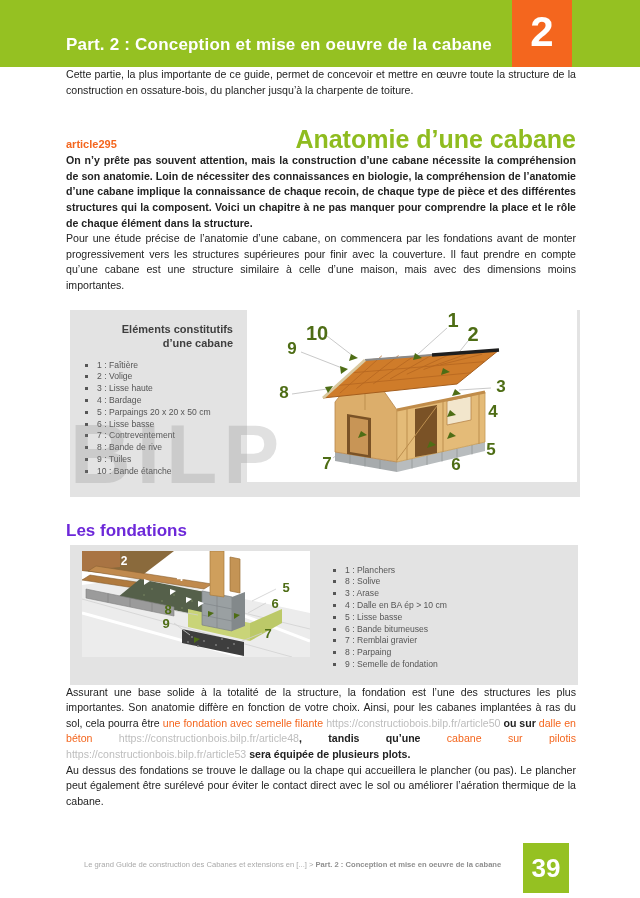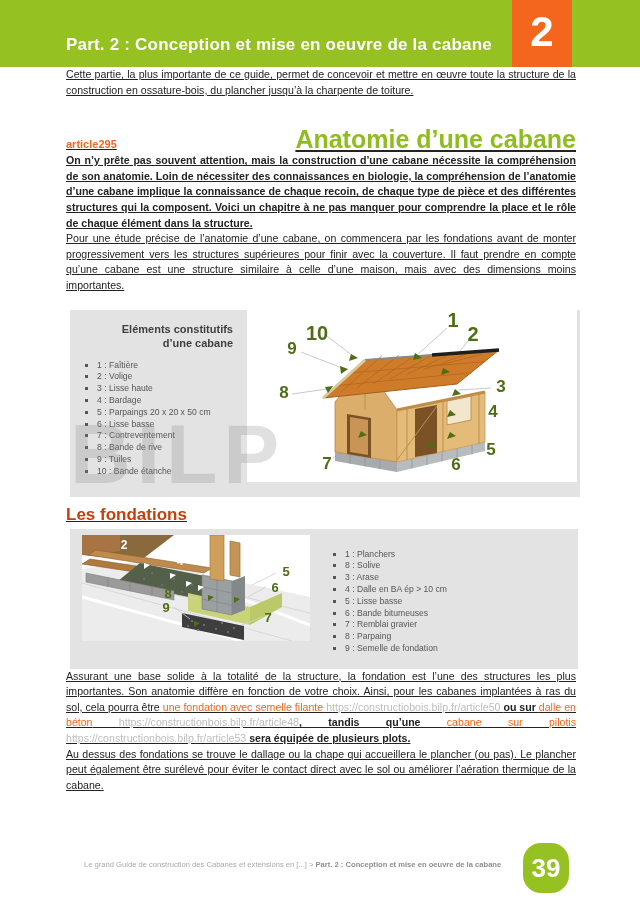--- a/index.html
+++ b/index.html
@@ -7,29 +7,29 @@
     width:640px;height:898px;position:relative;overflow:hidden;
     background:#ffffff;font-family:"Liberation Sans",sans-serif;
     color:#232323;
   }
   
   .page-header{position:absolute;top:0;left:0;width:640px;height:67px;background:#95c122;}
   .header-title{position:absolute;left:66px;bottom:12px;color:#fff;font-weight:bold;font-size:17px;letter-spacing:.2px;}
   .chapter-box{position:absolute;left:512px;top:0;width:60px;height:67px;background:#f4661e;
     color:#fff;font-size:42px;font-weight:bold;text-align:center;line-height:64px;}
   
-  .content{position:absolute;top:67px;left:0;width:640px;padding:0 64px 0 66px;box-sizing:border-box;text-decoration:underline;}
+  .content{position:absolute;top:67px;left:0;width:640px;padding:0 64px 0 66px;box-sizing:border-box;}
   p.body-text{font-size:10.6px;line-height:15.6px;text-align:justify;margin:0;color:#232323;}
   .intro{margin-top:19px;}
   .lead{font-weight:bold;margin-top:5px;}
   .para1{margin-top:13px;}
   .h-row{margin-top:27px;display:flex;align-items:baseline;gap:9px;justify-content:space-between;}
   .article-tag{color:#f4661e;font-weight:bold;font-size:11px;}
   .article-title{color:#8fbc1f;font-weight:bold;font-size:25px;line-height:28px;}
-  .section-title{color:#c2410c;font-weight:bold;font-size:17px;line-height:20px;margin:8px 0 0 0;}
+  .section-title{color:#6d28d9;font-weight:bold;font-size:17px;line-height:20px;margin:24px 0 0 0;}
   
   .figure{position:relative;background:#e3e3e3;margin-left:4px;}
   .figure1{width:510px;height:187px;margin-top:16px;}
   .figure2{width:508px;height:140px;margin-top:4px;}
   .fig1-legend{position:absolute;left:0;top:0;width:177px;height:187px;box-sizing:border-box;padding:12px 14px 0 14px;}
   .fig1-canvas{position:absolute;left:177px;top:0;width:330px;height:172px;background:#fff;}
   .legend-title{font-size:11px;font-weight:bold;color:#3f3f3f;line-height:14px;}
   .fig1-legend .legend-title{text-align:right;padding-left:14px;}
   ul.legend-list{margin:10px 0 0 0;padding:0 0 0 13px;list-style:square;color:#8a8a8a;}
   ul.legend-list li{font-size:8.6px;line-height:11.8px;color:#565656;}
@@ -49,21 +49,21 @@
   
   .para2{margin-top:16px;}
   .para3{margin-top:8px;}
   .link-orange{color:#f4661e;}
   .url-gray{color:#bdbdbd;margin-top:28px;}
   .seg-bold{font-weight:bold;margin-top:39px;}
   
   .footer-text{position:absolute;left:84px;top:860px;font-size:7.6px;color:#a9a9a9;}
   .footer-bold{font-weight:bold;color:#8f8f8f;}
   .page-num-box{position:absolute;left:523px;top:843px;width:46px;height:50px;background:#95c122;
-    color:#fff;font-size:26px;font-weight:bold;text-align:center;line-height:50px;border-radius:18px;}
+    color:#fff;font-size:26px;font-weight:bold;text-align:center;line-height:50px;}
   svg{display:block;}
 </style>
 </head>
 <body>
 
 <div class="page-header">
   <div class="header-title">Part. 2 : Conception et mise en oeuvre de la cabane</div>
   <div class="chapter-box">2</div>
 </div>
 

